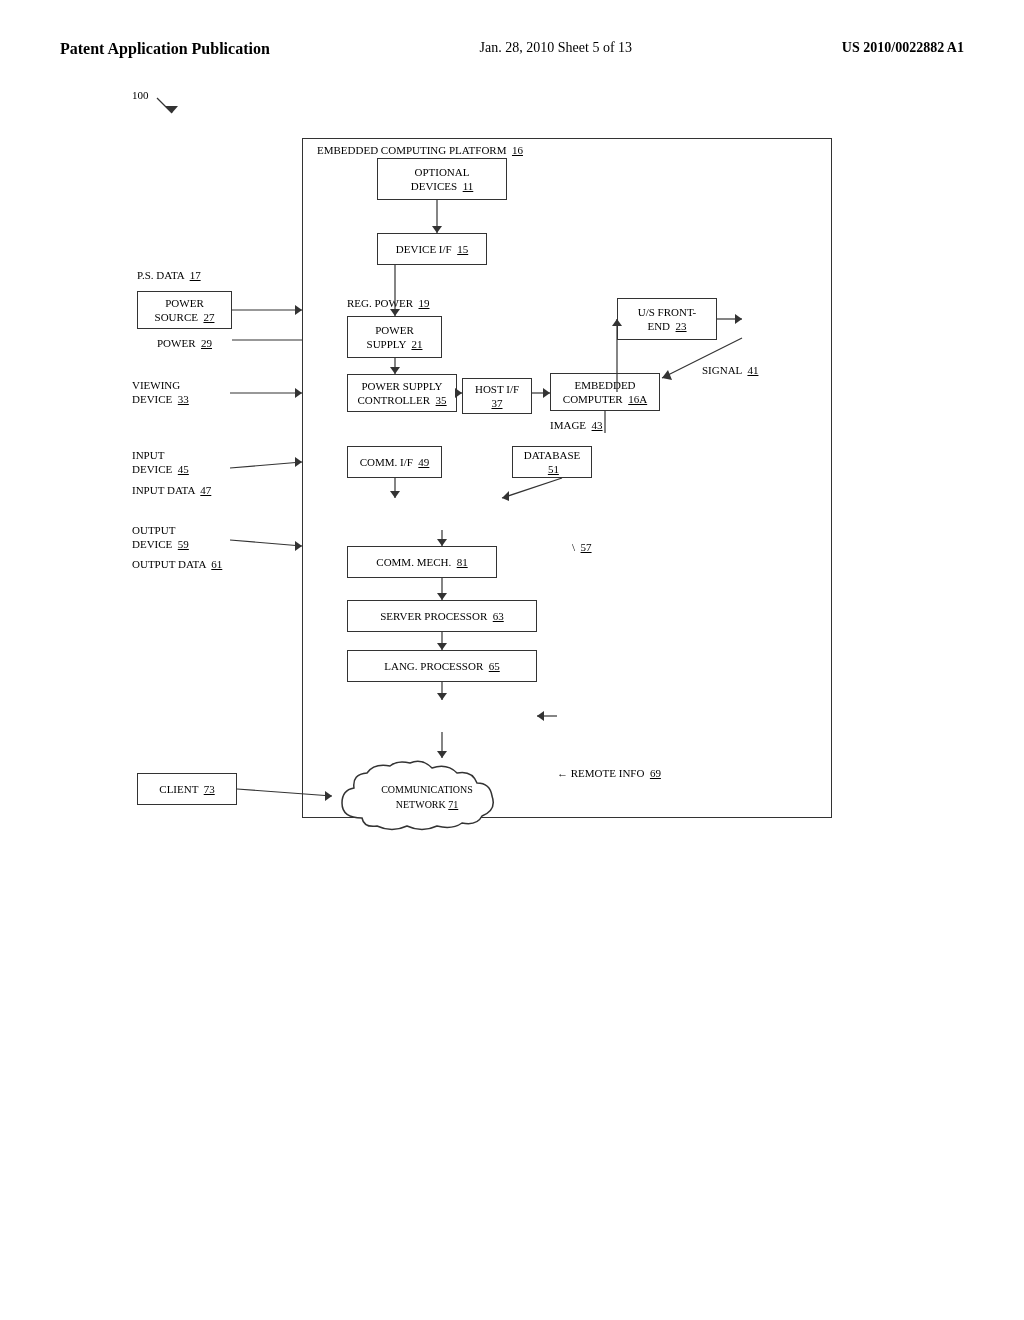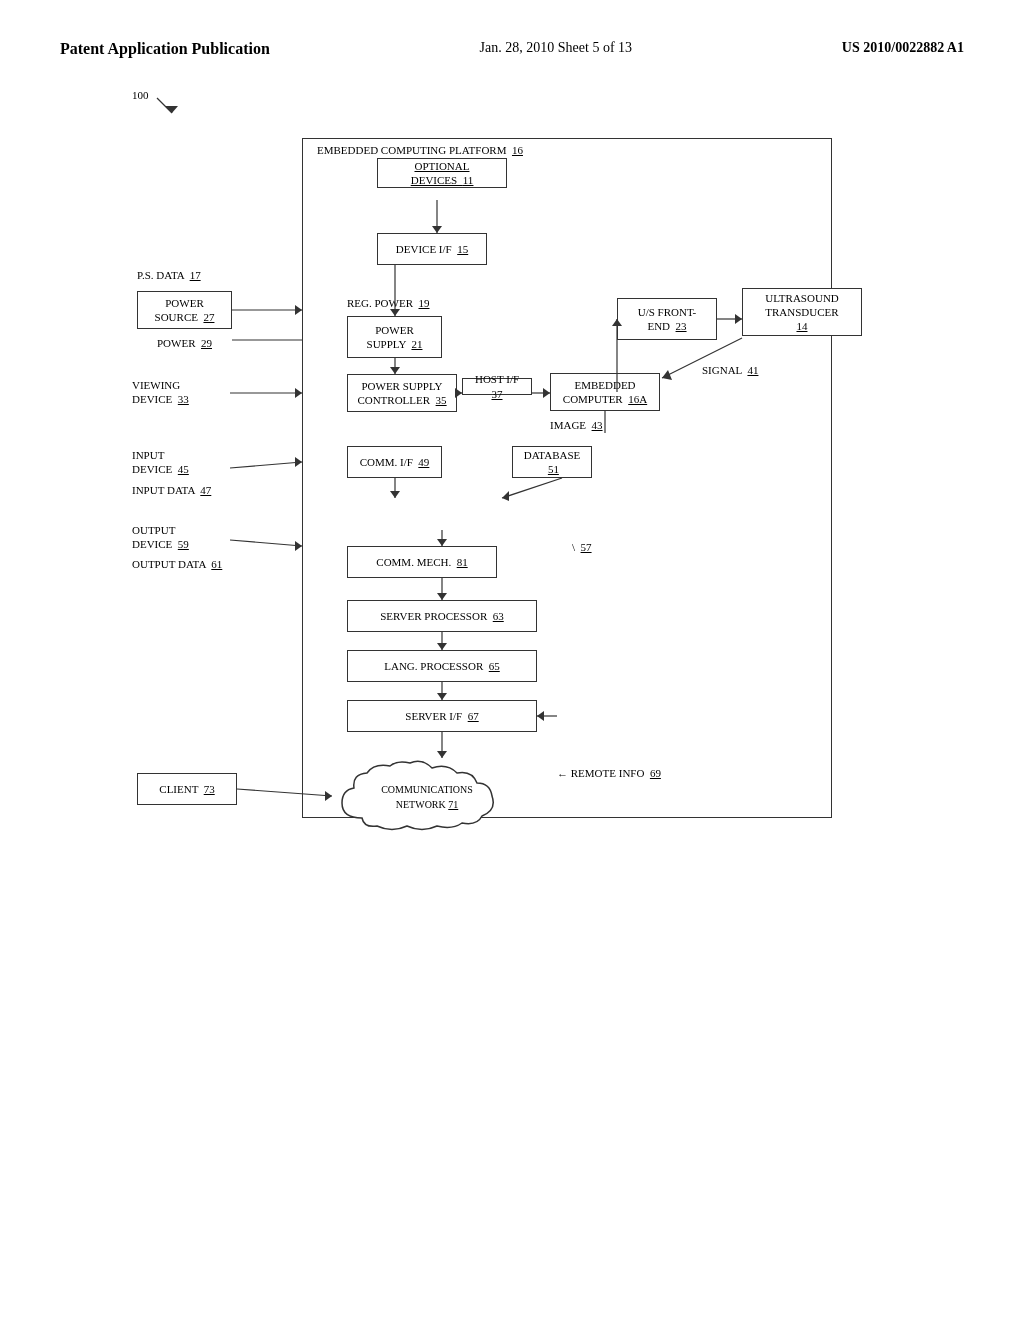--- a/index.html
+++ b/index.html
@@ -119,21 +119,21 @@
 
     <div class="label" style="left:50px; top:10px;">
       100
     </div>
 
     <div class="outer-box" style="left:220px; top:60px; width:530px; height:680px;"></div>
     <div class="label" style="left:235px; top:65px; font-size:11px;">
       EMBEDDED COMPUTING PLATFORM &nbsp;<u>16</u>
     </div>
 
-    <div class="box" style="left:295px; top:80px; width:130px; height:30px;text-decoration:underline;">
+    <div class="box" style="left:295px; top:80px; width:130px; height:42px;">
       <span>OPTIONAL<br>DEVICES &nbsp;<u>11</u></span>
     </div>
 
     <div class="box" style="left:295px; top:155px; width:110px; height:32px;">
       <span>DEVICE I/F &nbsp;<u>15</u></span>
     </div>
 
     <div class="label" style="left:55px; top:190px;">
       P.S. DATA &nbsp;<u>17</u>
     </div>
@@ -151,33 +151,30 @@
     </div>
 
     <div class="box" style="left:265px; top:238px; width:95px; height:42px;">
       <span>POWER<br>SUPPLY &nbsp;<u>21</u></span>
     </div>
 
     <div class="box" style="left:535px; top:220px; width:100px; height:42px;">
       <span>U/S FRONT-<br>END &nbsp;<u>23</u></span>
     </div>
 
-    <div class="box" style="left:660px; top:210px; width:120px; height:48px;">
-      <span>ULTRASOUND<br>TRANSDUCER<br><u>14</u></span>
-    </div>
 
     <div class="label" style="left:620px; top:285px;">
       SIGNAL &nbsp;<u>41</u>
     </div>
 
     <div class="label" style="left:50px; top:300px;">
       VIEWING<br>DEVICE &nbsp;<u>33</u>
     </div>
 
-    <div class="box" style="left:380px; top:300px; width:70px; height:17px;">
+    <div class="box" style="left:380px; top:300px; width:70px; height:36px;">
       <span>HOST I/F<br><u>37</u></span>
     </div>
 
     <div class="box" style="left:468px; top:295px; width:110px; height:38px;">
       <span>EMBEDDED<br>COMPUTER &nbsp;<u>16A</u></span>
     </div>
 
     <div class="box" style="left:265px; top:296px; width:110px; height:38px;">
       <span>POWER SUPPLY<br>CONTROLLER &nbsp;<u>35</u></span>
     </div>
@@ -218,23 +215,20 @@
     </div>
 
     <div class="box" style="left:265px; top:522px; width:190px; height:32px;">
       <span>SERVER PROCESSOR &nbsp;<u>63</u></span>
     </div>
 
     <div class="box" style="left:265px; top:572px; width:190px; height:32px;">
       <span>LANG. PROCESSOR &nbsp;<u>65</u></span>
     </div>
 
-    <div class="box" style="left:265px; top:622px; width:190px; height:32px;">
-      <span>SERVER I/F &nbsp;<u>67</u></span>
-    </div>
 
     <div class="label" style="left:475px; top:640px;margin-top:48px;">
       ← REMOTE INFO &nbsp;<u>69</u>
     </div>
 
     <div class="box" style="left:55px; top:695px; width:100px; height:32px;">
       <span>CLIENT &nbsp;<u>73</u></span>
     </div>
 
     <div style="position:absolute; left:250px; top:680px; width:190px; height:75px;">

